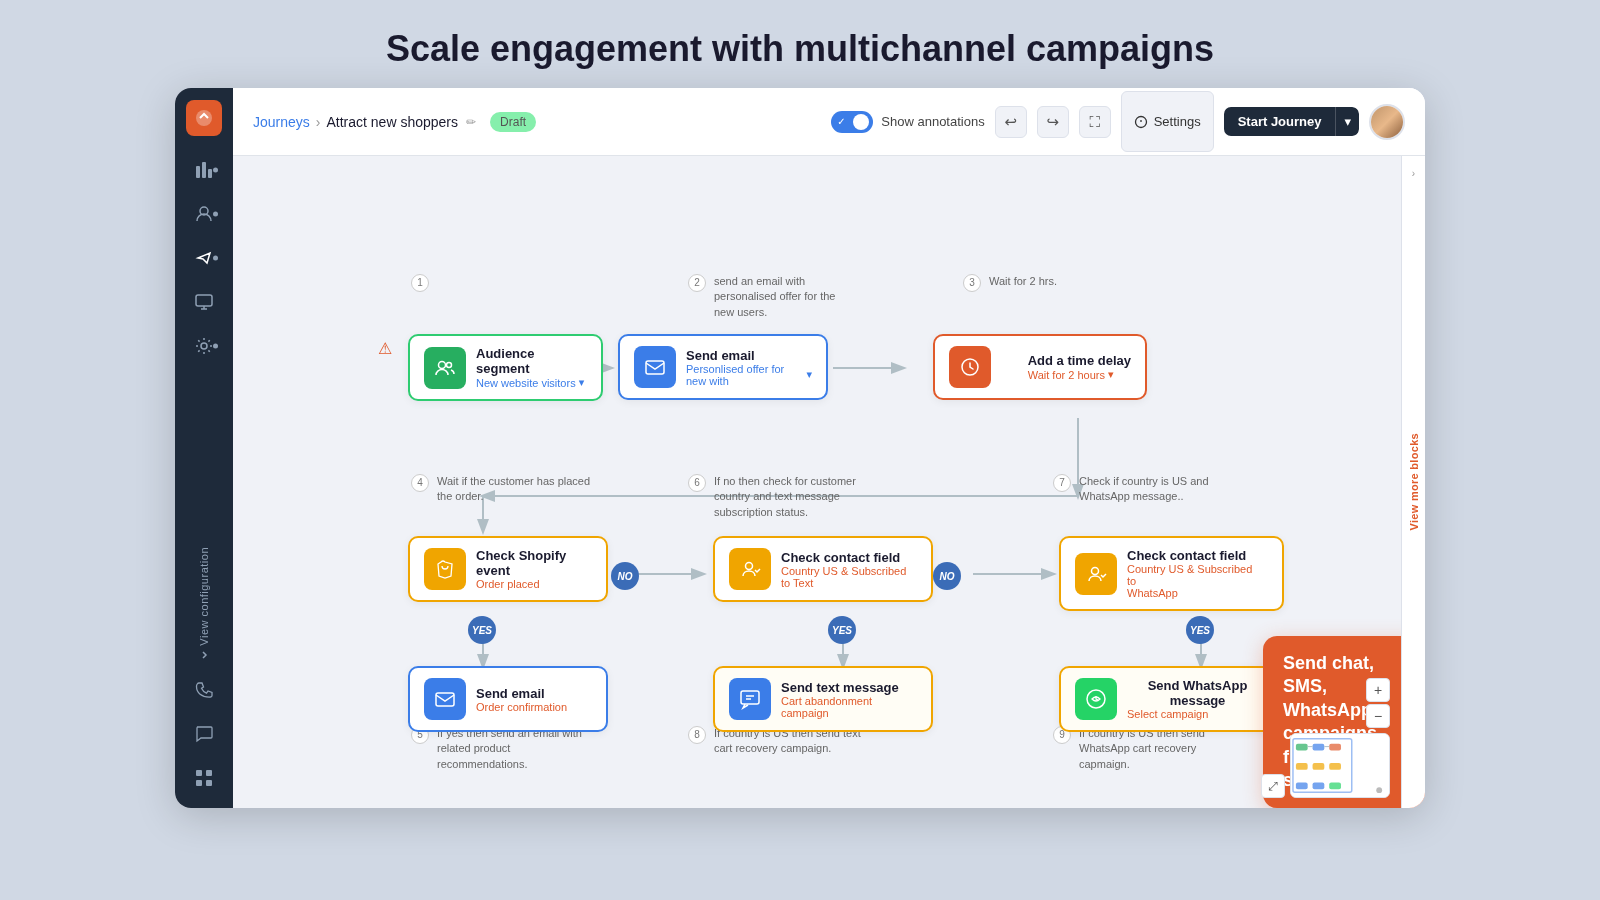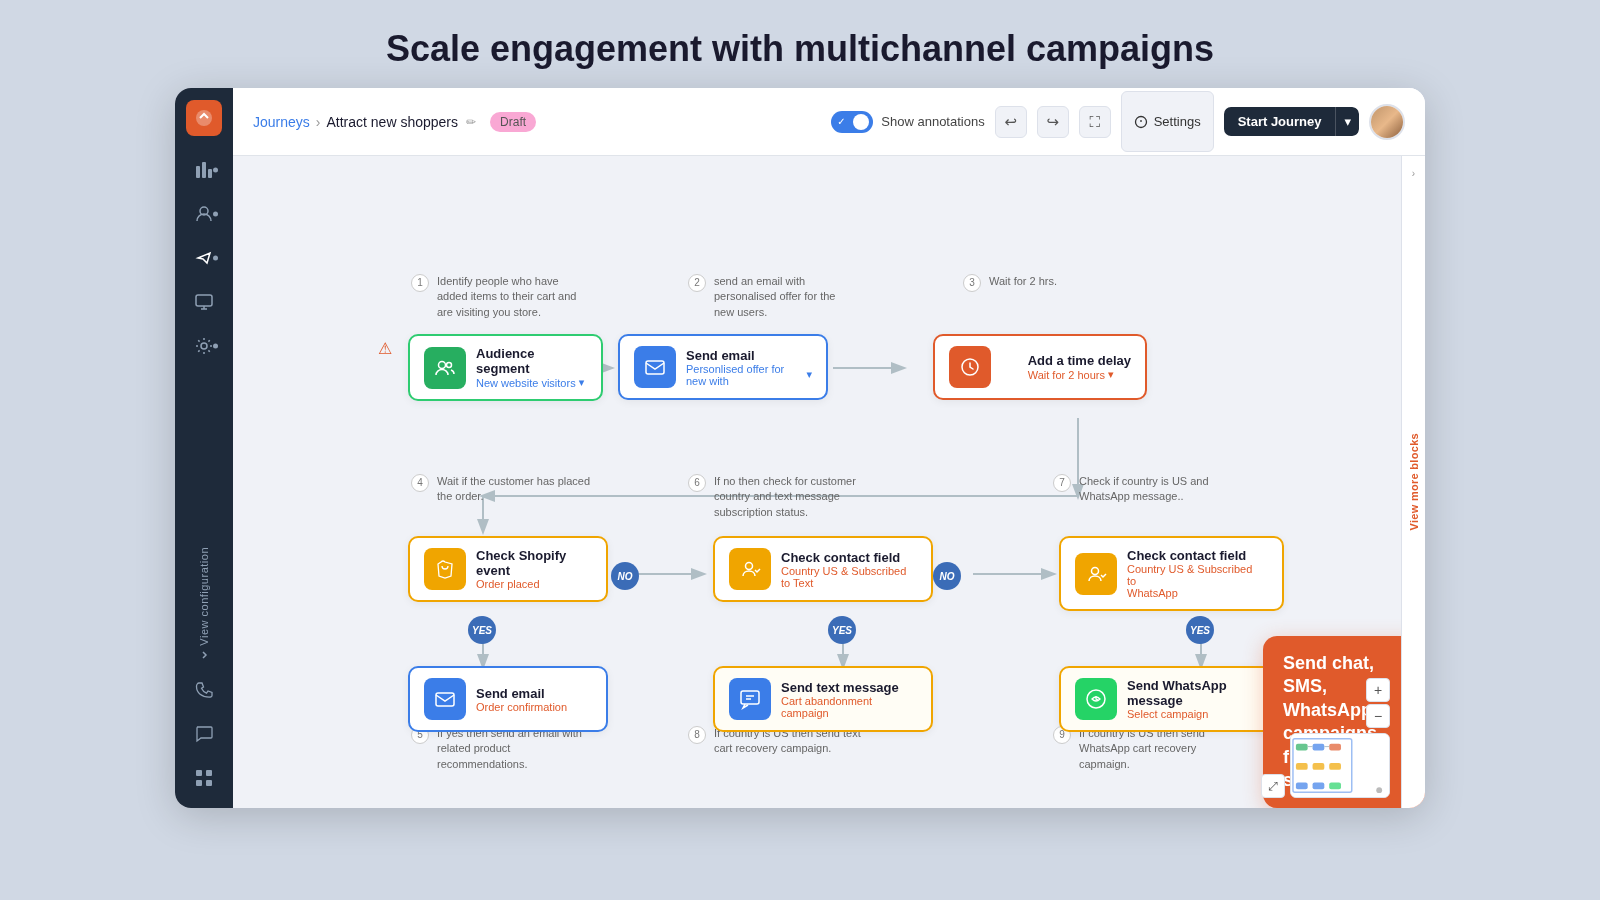--- a/index.html
+++ b/index.html
@@ -118,21 +118,21 @@
       color: #1a1a2e;
       font-weight: 500;
     }
     .breadcrumb-edit {
       color: #999;
       cursor: pointer;
       font-size: 12px;
       margin-left: 2px;
     }
     .draft-badge {
-      background: #f9a8d4;
+      background: #86efac;
       color: #555;
       font-size: 12px;
       padding: 3px 10px;
       border-radius: 20px;
       margin-left: 8px;
     }
     .topbar-right {
       display: flex;
       align-items: center;
       gap: 10px;
@@ -572,21 +572,20 @@
         <line x1="740" y1="418" x2="820" y2="418" class="arrow-line"></line>
 
         <line x1="610" y1="460" x2="610" y2="510" class="arrow-line"></line>
 
         <line x1="968" y1="460" x2="968" y2="510" class="arrow-line"></line>
       </svg>
 
       <div class="annotation" style="left:178px; top:118px;">
         <div class="annotation-row">
           <span class="annotation-num">1</span>
-          <span>Identify people who have added items to their cart and are visiting you store.</span>
         </div>
       </div>
 
       <div class="annotation" style="left:455px; top:118px; max-width:160px;">
         <div class="annotation-row">
           <span class="annotation-num">2</span>
           <span>send an email with personalised offer for the new users.</span>
         </div>
       </div>
 
@@ -762,21 +761,21 @@
               <path d="M7 8h8M7 11h5" stroke="white" stroke-width="1.5"></path>
               <path d="M6 16 L4 20 L9 17" stroke="white" stroke-width="1.5" fill="none"></path>
             </svg>
         </div>
         <div>
           <div class="node-title">Send text message</div>
           <div class="node-sub node-sub-orange">Cart abandonment campaign</div>
         </div>
       </div>
 
-      <div class="node node-send-whatsapp" style="left:826px; top:510px; width:225px;">
+      <div class="node node-send-whatsapp" style="left:826px; top:510px; width:225px;text-align:center;">
         <div class="node-icon" style="background:#25d366;">
           <svg width="22" height="22" viewBox="0 0 22 22" fill="none">
               <circle cx="11" cy="11" r="9" stroke="white" stroke-width="1.5"></circle>
               <path d="M7 11 Q11 7 15 11 Q11 15 7 11z" stroke="white" stroke-width="1.3" fill="none"></path>
               <path d="M11 8v3l2 1" stroke="white" stroke-width="1.3" fill="none"></path>
             </svg>
         </div>
         <div>
           <div class="node-title">Send WhatsApp message</div>
           <div class="node-sub node-sub-orange">Select campaign</div>

